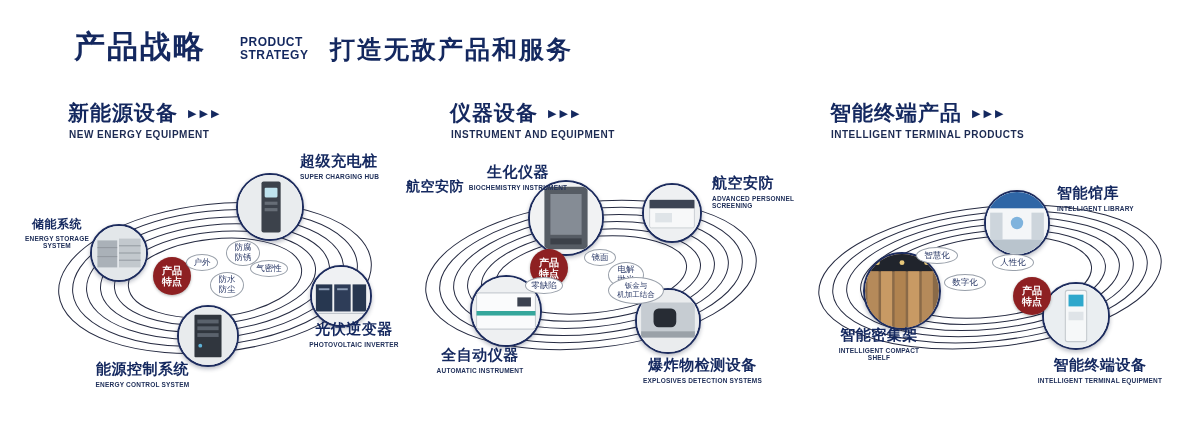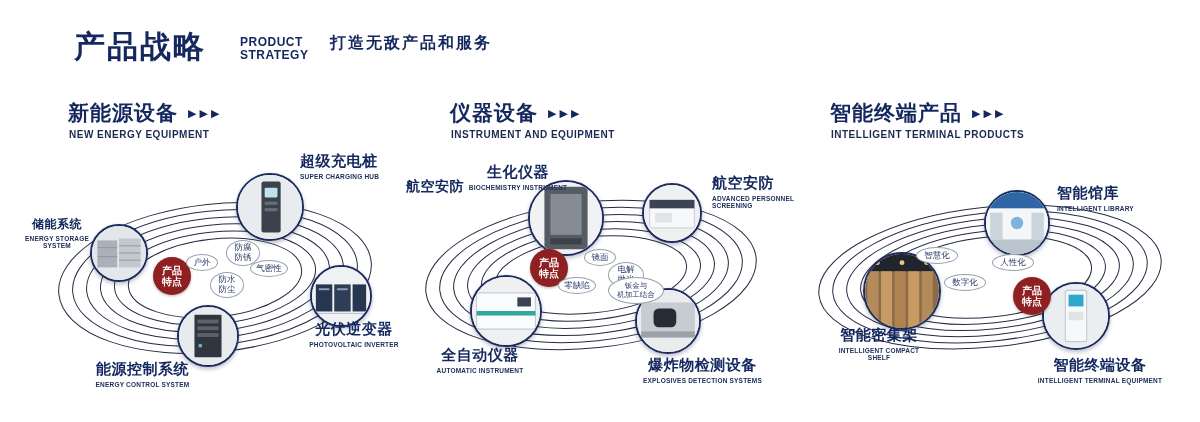--- a/index.html
+++ b/index.html
@@ -5,21 +5,21 @@
   * { margin:0; padding:0; box-sizing:border-box; }
   html,body { width:1200px; height:422px; }
   body {
     position:relative; overflow:hidden; background:#ffffff;
     font-family:"Liberation Sans", sans-serif; color:#16265c;
   }
 
   
   .h-cn { position:absolute; left:74px; top:26px; font-size:31px; font-weight:bold; letter-spacing:2px; color:#14285f; }
   .h-en { position:absolute; left:226px; top:36px; font-size:12px; font-weight:bold; line-height:13px; letter-spacing:0.5px; color:#14285f;margin-left:14px; }
-  .h-slogan { position:absolute; left:330px; top:33px; font-size:16px; font-weight:bold; letter-spacing:2px; color:#14285f; }
+  .h-slogan { position:absolute; left:330px; top:33px; font-size:25px; font-weight:bold; letter-spacing:2px; color:#14285f; }
 
   
   .sec-title { position:absolute; display:flex; align-items:center; }
   .sec-title .cn { font-size:21px; font-weight:bold; letter-spacing:1px; color:#14285f; }
   .arrows { font-size:11px; letter-spacing:3px; margin-left:10px; color:#14285f; }
   .sec-en { position:absolute; font-size:10px; font-weight:bold; letter-spacing:0.5px; color:#1c2a52; }
 
   
   .orbits { position:absolute; }
 
@@ -227,21 +227,21 @@
     <span>产品</span>
     <span>特点</span>
   </div>
   <div class="bubble" style="left:572px;top:249px;width:32px;height:17px;margin-left:12px;">
     <span>镜面</span>
   </div>
   <div class="bubble" style="left:608px;top:262px;width:36px;height:26px;">
     <span>电解</span>
     <span>抛光</span>
   </div>
-  <div class="bubble" style="left:558px;top:277px;width:38px;height:17px;">
+  <div class="bubble" style="left:525px;top:277px;width:38px;height:17px;">
     <span>零缺陷</span>
   </div>
   <div class="bubble small-text" style="left:608px;top:277px;width:56px;height:27px;">
     <span>钣金与</span>
     <span>机加工结合</span>
   </div>
 
   <div class="sec-title" style="left:830px;top:99px;">
     <span class="cn">智能终端产品</span>
     <span class="arrows">▶▶▶</span>

